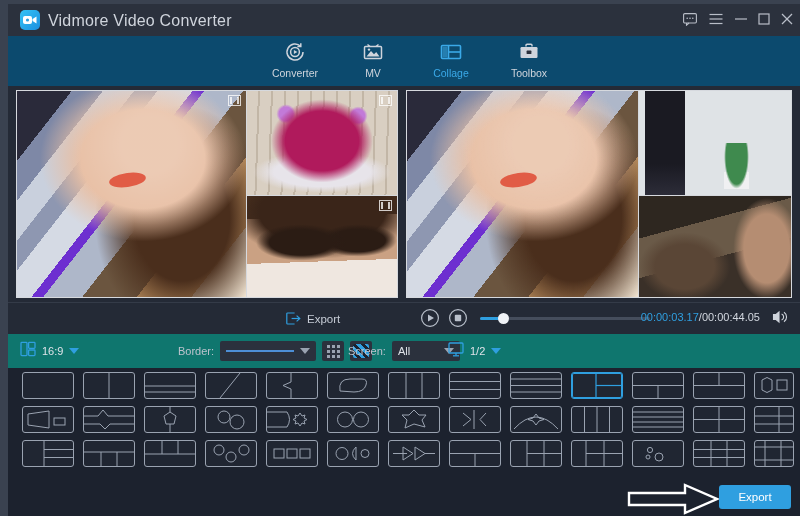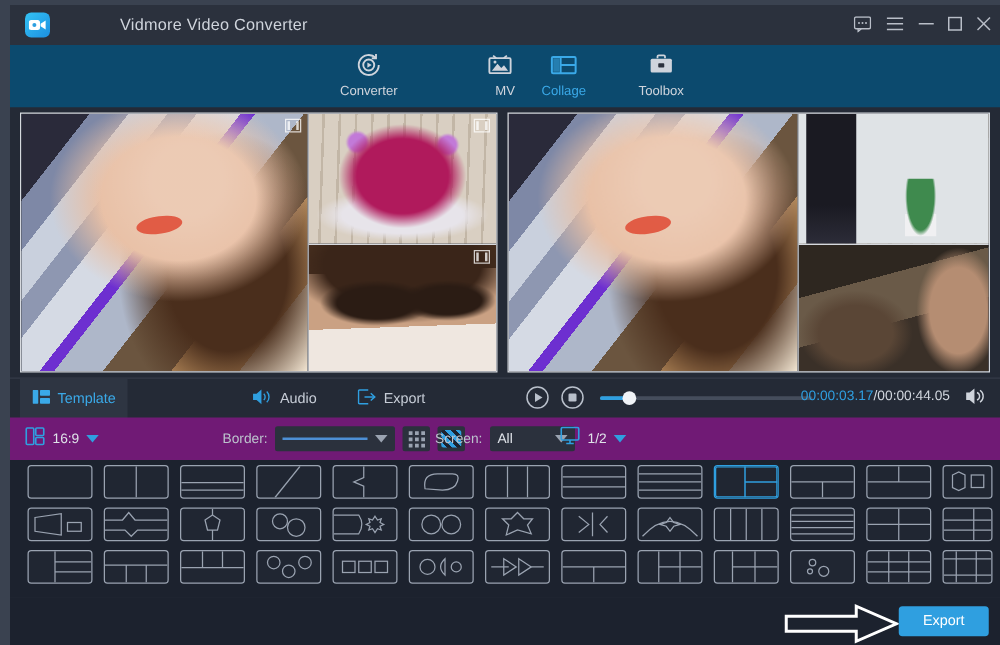--- a/index.html
+++ b/index.html
@@ -22,23 +22,22 @@
     background: #2b313d;
   }
   .app-logo {
     position: absolute; left: 12px; top: 6px; width: 20px; height: 20px;
     border-radius: 5px;
     background: linear-gradient(135deg, #34c3f5 0%, #1c8fe0 100%);
   }
   .app-logo svg { position: absolute; left: 3px; top: 4px; }
   .app-title {
     position: absolute; left: 40px; top: 8px;
-    font-size: 13px; color: #cfd4dc; letter-spacing: .2px;
+    font-size: 16px; color: #cfd4dc; letter-spacing: .2px;
     white-space: nowrap;
-    margin-left: 48px;
   }
   .wctl {
     position: absolute; top: 6px; width: 20px; height: 20px;
     color: #b9bec8; cursor: pointer;
   }
   .wctl svg { display: block; margin: 3px auto; }
   #wc-feedback { left: 672px; }
   #wc-menu     { left: 698px; }
   #wc-min      { left: 723px; }
   #wc-max      { left: 746px; }
@@ -50,21 +49,21 @@
     background: #0c4a6e;
   }
   .tab {
     position: absolute; top: 0; width: 78px; height: 50px;
     text-align: center; cursor: pointer; color: #cfd4dc;
   }
   .tab .ticon { display: block; height: 24px; margin-top: 4px; }
   .tab .tlabel { display: block; font-size: 10.5px; margin-top: 3px; }
   .tab.active { color: #3aa9e8; }
   #tab-converter { left: 248px; }
-  #tab-mv        { left: 326px; text-align: right; }
+  #tab-mv        { left: 326px; }
   #tab-collage   { left: 404px; }
   #tab-toolbox   { left: 482px; }
 
   
   .stage {
     position: absolute; left: 0; top: 82px; width: 792px; height: 216px;
     background: #242a36;
   }
   .panel { position: absolute; top: 4px; height: 208px; }
   #panel-edit    { left: 8px;   width: 382px; }
@@ -175,21 +174,21 @@
   .timecode {
     position: absolute; right: 40px; top: 9px;
     font-size: 11px; color: #d2d7df; white-space: nowrap;
   }
   .timecode .cur { color: #2f9fe0; }
   #btn-volume { position: absolute; right: 8px; top: 7px; width: 20px; height: 20px; cursor: pointer; }
 
   
   .options {
     position: absolute; left: 0; top: 330px; width: 792px; height: 34px;
-    background: #701a75;
+    background: #0f766e;
   }
   .opt { position: absolute; top: 0; height: 34px; display: flex; align-items: center; gap: 6px; }
   .opt-label { font-size: 11px; color: #bcc3cd; }
   .opt-val   { font-size: 11px; color: #dfe3e9; }
   #opt-ratio  { left: 12px; }
   #opt-border { left: 170px; }
   #opt-screen { left: 340px; }
   #opt-page   { left: 440px; }
   .caret { width: 0; height: 0; border-left: 5px solid transparent;
            border-right: 5px solid transparent; border-top: 6px solid #2f9fe0; cursor:pointer; }
@@ -370,40 +369,20 @@
           </div>
           <div class="cell-br">
             <div class="ph ph-dark"></div>
           </div>
         </div>
       </div>
     </div>
   </div>
 
   <div class="subbar">
-    <div class="stab active" id="stab-template">
-      <span>
-        <svg width="14" height="13" viewBox="0 0 14 13" fill="currentColor">
-          <rect x="0" y="1" width="4.6" height="11" rx=".6"></rect>
-          <rect x="6" y="1" width="8" height="4.6" rx=".6"></rect>
-          <rect x="6" y="7.4" width="8" height="4.6" rx=".6"></rect>
-        </svg>
-      </span>
-      <span>Template</span>
-    </div>
-    <div class="stab" id="stab-audio">
-      <span>
-        <svg width="16" height="13" viewBox="0 0 16 13" fill="none" stroke="#2f9fe0" stroke-width="1.1">
-          <path d="M1 4.6 H3.4 L6.6 1.8 V11.2 L3.4 8.4 H1 Z" fill="#2f9fe0"></path>
-          <path d="M9 4 a3.4 3.4 0 0 1 0 5"></path>
-          <path d="M11.4 2.2 a6 6 0 0 1 0 8.6"></path>
-        </svg>
-      </span>
-      <span>Audio</span>
-    </div>
     <div class="stab" id="stab-export">
       <span>
         <svg width="15" height="13" viewBox="0 0 15 13" fill="none" stroke="#2f9fe0" stroke-width="1.2">
           <path d="M8.6 1 H1.6 a.8 .8 0 0 0 -.8 .8 V11.2 a.8 .8 0 0 0 .8 .8 H8.6"></path>
           <line x1="5.6" y1="6.5" x2="13.6" y2="6.5"></line>
           <path d="M10.6 3.6 L13.8 6.5 L10.6 9.4"></path>
         </svg>
       </span>
       <span>Export</span>
     </div>

